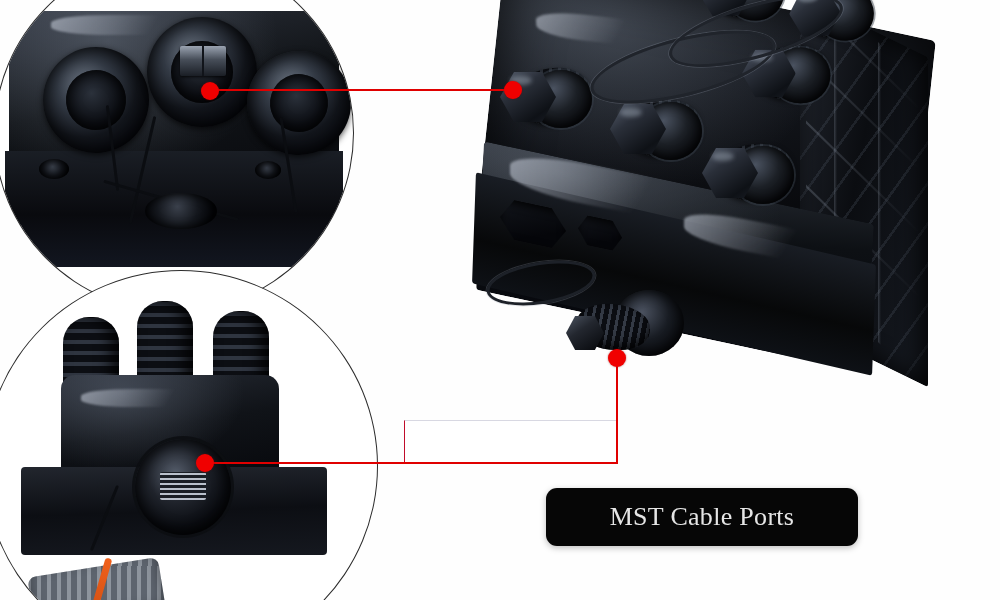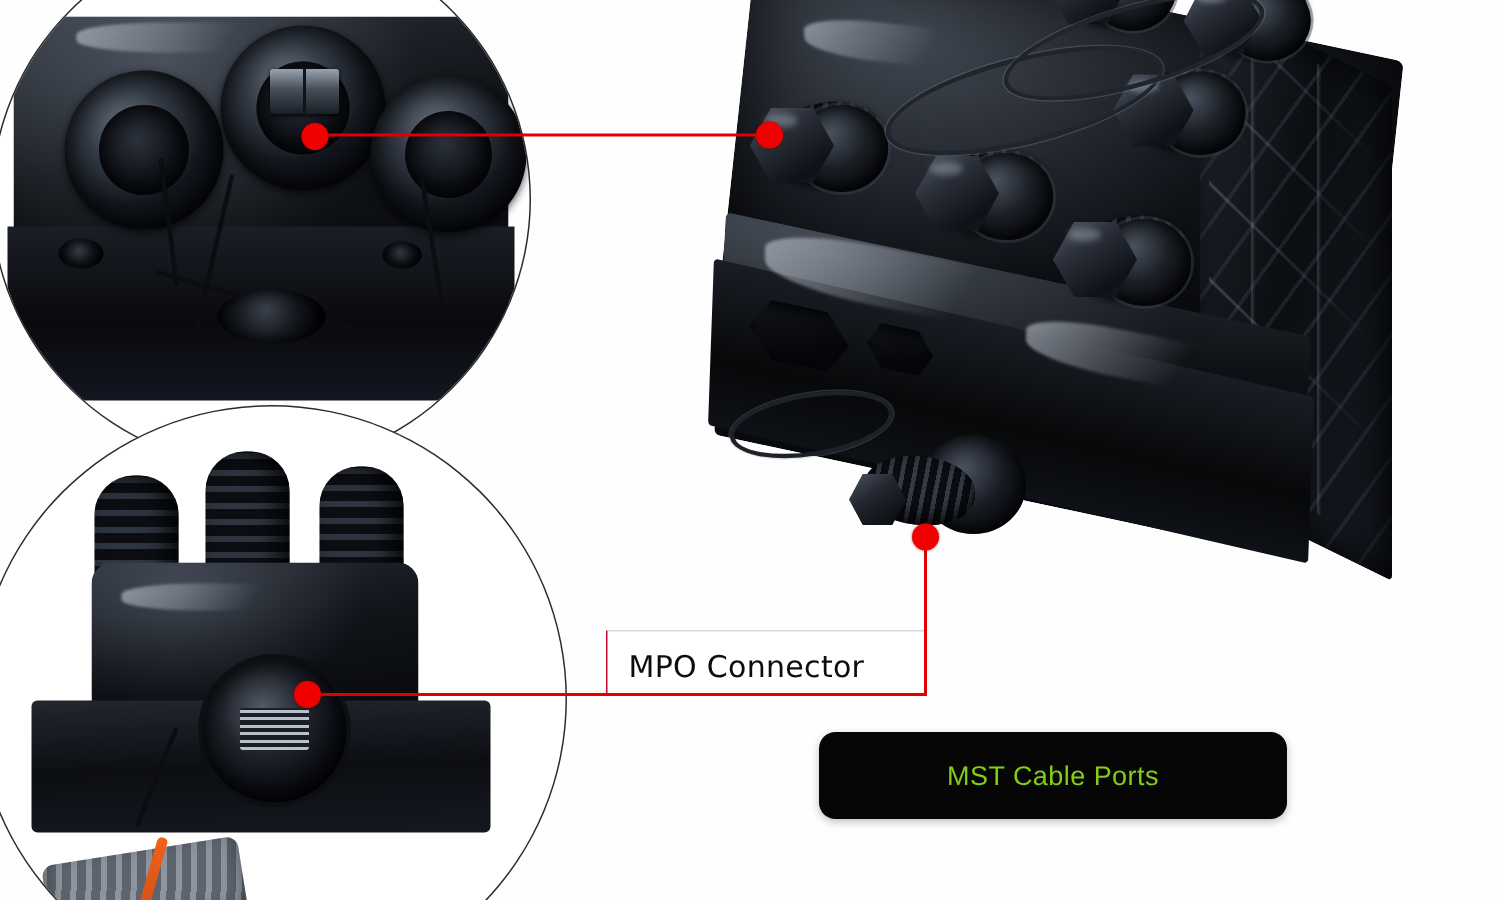--- a/index.html
+++ b/index.html
@@ -272,24 +272,24 @@
   }
   #banner {
     position: absolute;
     left: 546px; top: 488px; width: 312px; height: 58px;
     background: #060606;
     border-radius: 11px;
     display: flex; align-items: center; justify-content: center;
     box-shadow: 0 2px 6px rgba(0,0,0,.25);
   }
   #banner span {
-    color: #84cc16;
-    font-size: 18px;
+    color: #e5e5e5;
+    font-size: 26px;
     letter-spacing: .3px;
-    font-family: Liberation Sans, sans-serif;
+    font-family: Liberation Serif, serif;
   }
 </style>
 </head>
 <body>
 
 <div id="stage">
 
   <div id="main-photo" class="abs">
 
     <div class="chassis chassis-top"></div>
@@ -411,19 +411,18 @@
 
   <div class="leader-line" style="left:210px; top:89px; width:306px; height:2px;"></div>
   <div class="leader-dot" style="left:201px; top:82px;"></div>
   <div class="leader-dot" style="left:504px; top:81px;"></div>
 
   <div id="mpo-label-box" style="left:404px; top:420px; width:214px; height:44px;"></div>
   <div class="leader-line" style="left:205px; top:462px; width:413px; height:2px;"></div>
   <div class="leader-line" style="left:616px; top:358px; width:2px; height:106px;"></div>
   <div class="leader-dot" style="left:196px; top:454px;"></div>
   <div class="leader-dot" style="left:608px; top:349px;"></div>
-  <div class="callout-label" style="left:419px; top:432px;">MPO Connector</div>
 
   <div id="banner">
     <span>MST Cable Ports</span>
   </div>
 
 </div>
 
 </body></html>

